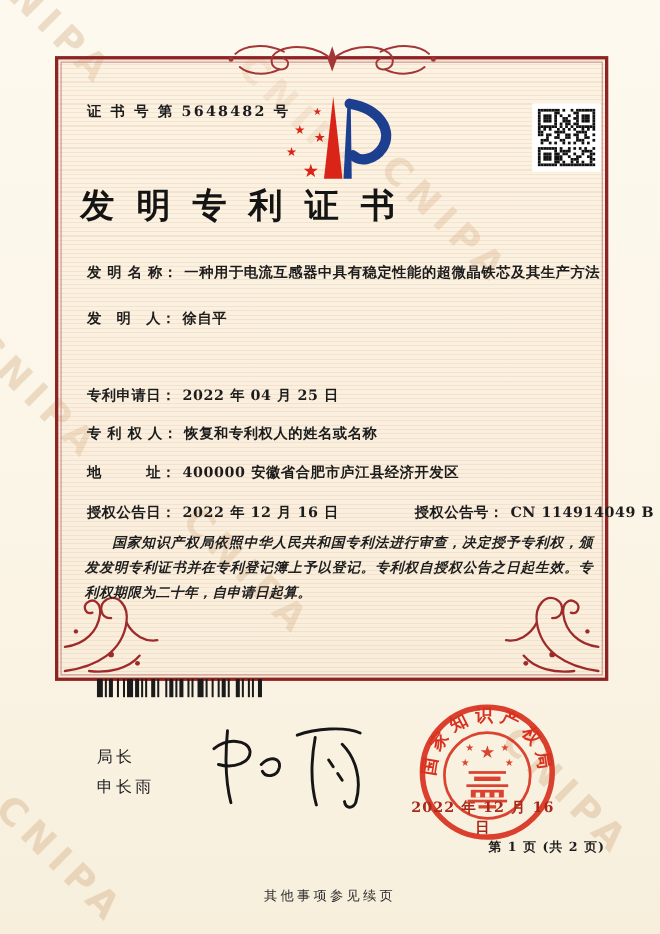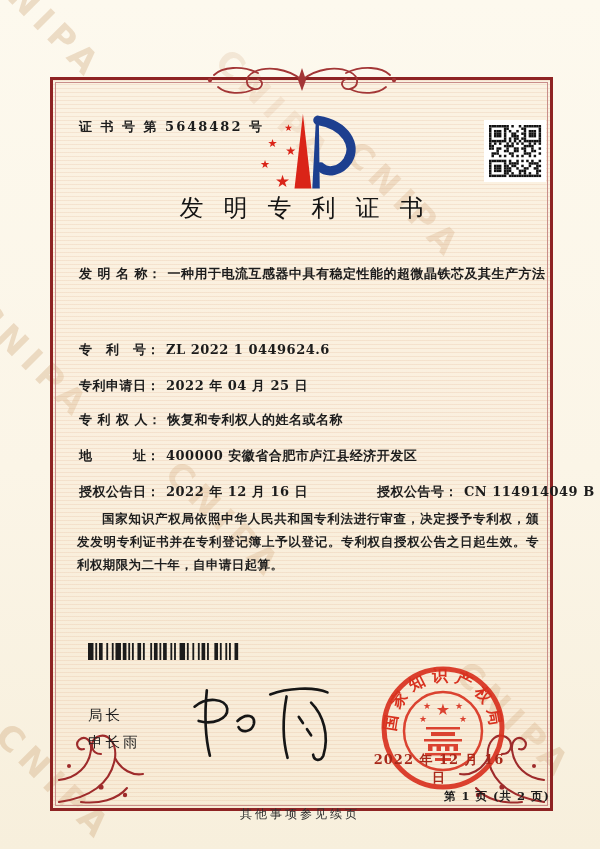--- a/index.html
+++ b/index.html
@@ -14,49 +14,49 @@
   .watermark-layer{ position:absolute; inset:0; z-index:1; pointer-events:none; }
   .wm{
     position:absolute; white-space:nowrap;
     font-family:"DejaVu Sans","Liberation Sans",sans-serif; font-weight:bold;
     font-size:34px; letter-spacing:7px; color:rgba(198,152,104,0.30);
     transform:rotate(45deg);
   }
   .wm.light{ color:rgba(198,152,104,0.18); }
   
   .frame{
-    position:absolute; left:50px; top:77px; width:503px; height:734px;
+    position:absolute; left:50px; top:51px; width:503px; height:568px;
     border:3px solid #8e2323; z-index:2;
     background-color:rgba(246,222,196,0.25);
     background-image:repeating-linear-gradient(180deg,
        rgba(213,150,110,0.16) 0 1px, rgba(213,150,110,0) 1px 4px);
   }
   .frame-inner{ position:absolute; inset:2px; border:1px solid #c98e8a; pointer-events:none; }
   .ornament-top{ position:absolute; left:50%; top:-15px; transform:translateX(-50%); }
   .ornament-corner{ position:absolute; bottom:2px; }
   .ornament-corner.bl{ left:2px; }
   .ornament-corner.br{ right:2px; transform:scaleX(-1); }
   .content{ position:absolute; inset:0; }
   
   .cert-no{ position:absolute; left:26px; top:38px; font-size:13px; font-weight:bold; letter-spacing:2px; }
   .logo{ position:absolute; left:50%; top:30px; transform:translateX(-50%); }
   .qr-wrap{ position:absolute; left:431px; top:40px; width:62px; height:62px; background:#fff; }
   .title{
-    position:absolute; left:0; right:0; top:112px; text-align:center;
-    font-size:24px; font-weight:normal; letter-spacing:20px; text-indent:20px; color:#141414;
+    position:absolute; left:0; right:0; top:112px; 
+    font-size:31px; font-weight:bold; letter-spacing:20px; text-indent:20px; color:#141414;
   }
   
   .field-row{ position:absolute; left:26px; width:462px; font-size:13px; font-weight:bold; white-space:nowrap; letter-spacing:0.5px; }
   .field-row .lb{ margin-right:6px;text-align:right; }
   .grant-b{ position:absolute; left:258px; top:0; white-space:nowrap;margin-left:40px; }
   
   .paras{ position:absolute; left:24px; top:428px; width:462px; }
   .paras p{
     font-size:12.5px; font-weight:bold; line-height:1.82; text-indent:2em;
-    text-align:justify; letter-spacing:0.4px; color:#1e1e1e;
+    text-align:justify; letter-spacing:0.4px; color:#1e1e1e;font-style:italic;
   }
   
   .barcode{ position:absolute; left:35px; top:563px; }
   .official{ position:absolute; left:35px; top:622px; font-family:"DejaVu Sans","Liberation Sans",sans-serif;
              font-weight:normal; font-size:14.5px; letter-spacing:3px; line-height:27px; color:#222; }
   .signature{ position:absolute; left:128px; top:596px; }
   .seal{ position:absolute; left:327px; top:585px; width:126px; height:126px; }
   .seal-date{
     position:absolute; left:316px; top:671px; width:140px; text-align:center;
     font-size:13px; font-weight:bold; letter-spacing:1px; color:#a8281a;
@@ -376,22 +376,22 @@
             <rect x="52.12" y="54.6" width="2.48" height="2.48" fill="#111"></rect>
             <rect x="54.6" y="54.6" width="2.48" height="2.48" fill="#111"></rect>
           </svg>
       </div>
 
       <h1 class="title">发明专利证书</h1>
 
       <div class="field-row" style="top:185px">
         <span class="lb">发 明 名 称：</span><span class="vl">一种用于电流互感器中具有稳定性能的超微晶铁芯及其生产方法</span>
       </div>
-      <div class="field-row" style="top:261px">
-        <span class="lb">专　利　号：</span><span class="vl">ZL 2022 1 0449624.6</span>
+      <div class="field-row" style="top:227px">
+        <span class="lb">发　明　人：</span><span class="vl">徐自平</span>
       </div>
       <div class="field-row" style="top:297px">
         <span class="lb">专利申请日：</span><span class="vl">2022 年 04 月 25 日</span>
       </div>
       <div class="field-row" style="top:331px">
         <span class="lb">专 利 权 人：</span><span class="vl">恢复和专利权人的姓名或名称</span>
       </div>
       <div class="field-row" style="top:367px">
         <span class="lb">地　　　址：</span><span class="vl">400000 安徽省合肥市庐江县经济开发区</span>
       </div>

